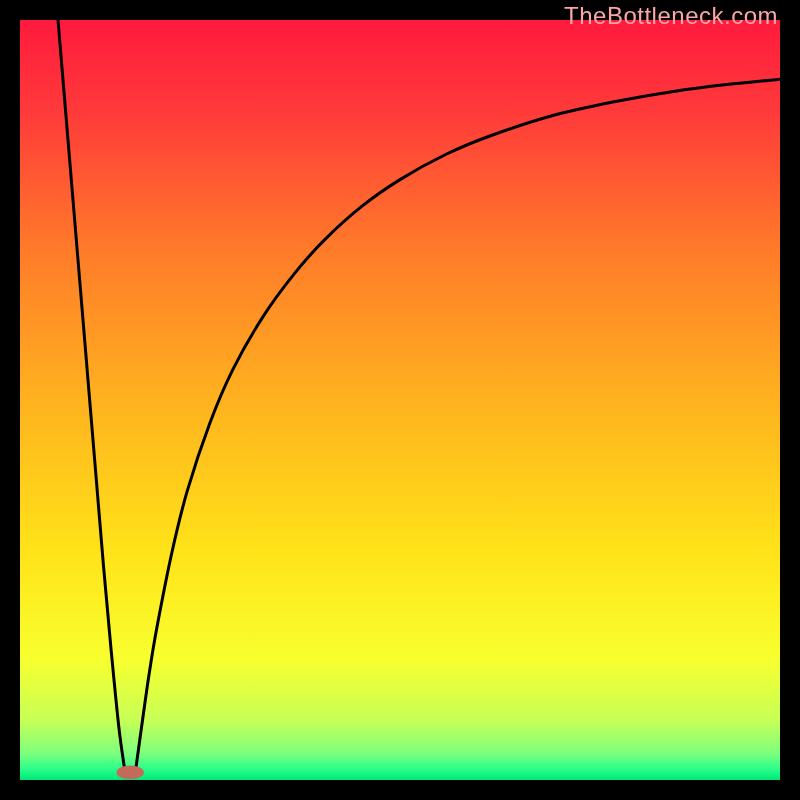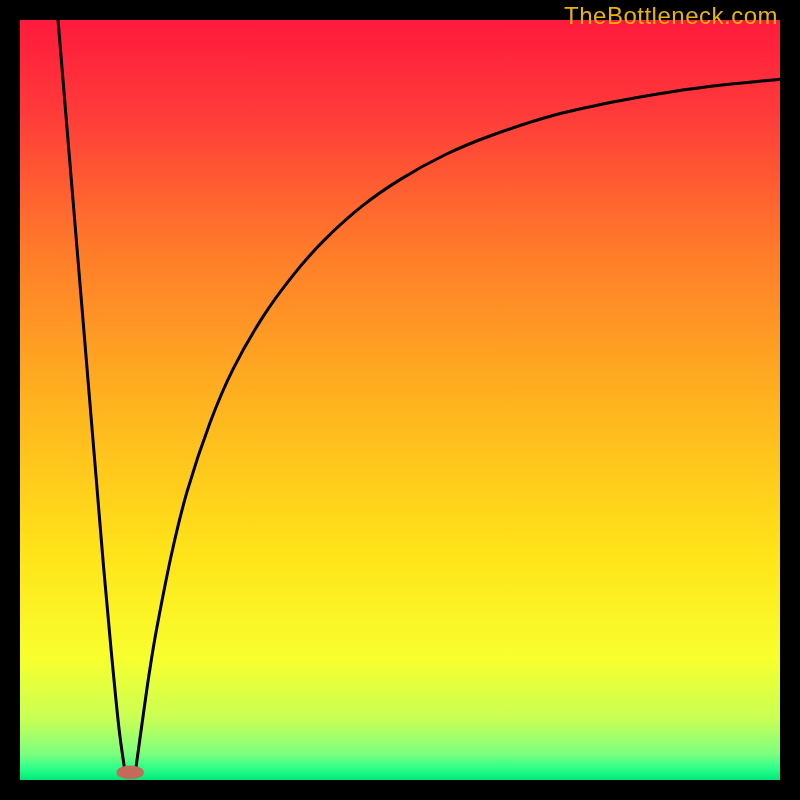--- a/index.html
+++ b/index.html
@@ -23,21 +23,21 @@
     position: absolute;
     left: 0;
     top: 0;
     width: 760px;
     height: 760px;
   }
   .watermark {
     position: absolute;
     top: 2px;
     right: 22px;
-    color: #eab308;
+    color: #fca5a5;
     font-size: 24px;
     font-weight: 500;
     letter-spacing: 0.5px;
     user-select: none;
   }
 </style>
 </head>
 <body>
 
 <div class="frame">

